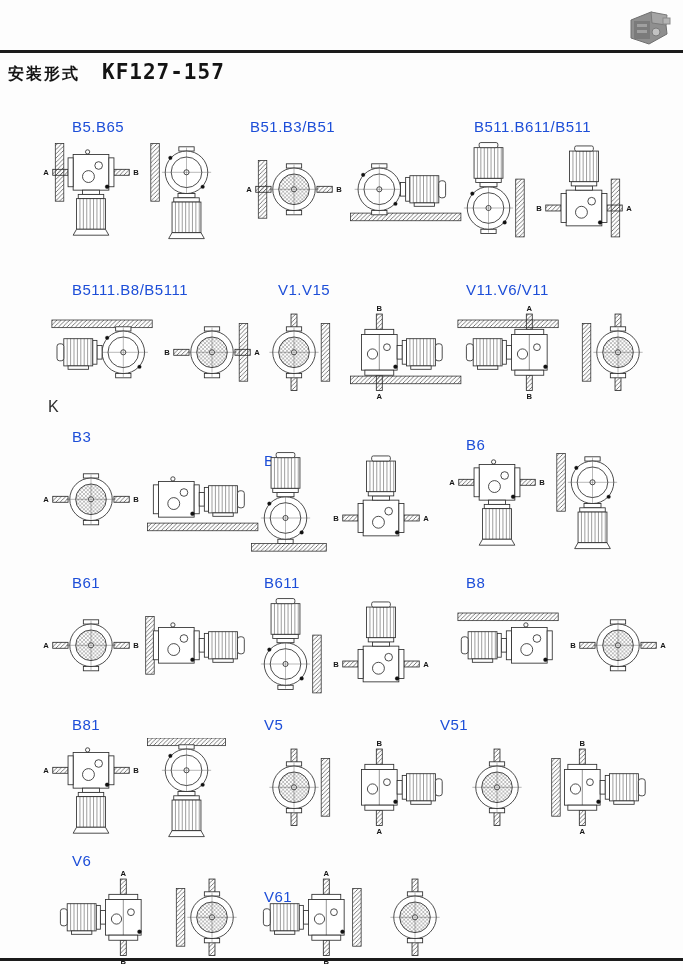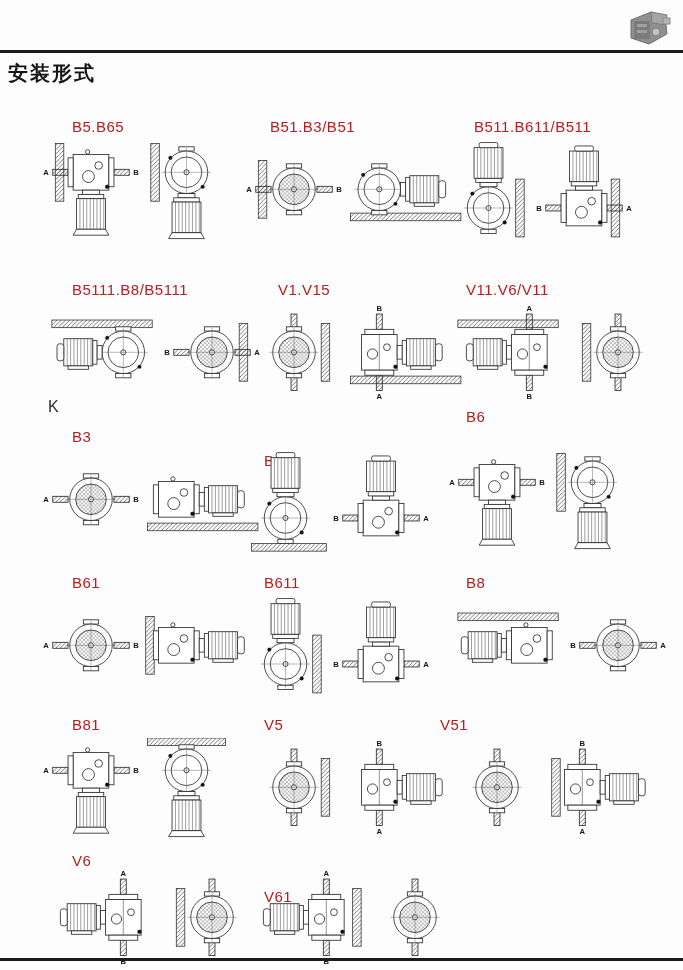--- a/index.html
+++ b/index.html
@@ -2,25 +2,25 @@
 <html><head>
 <meta charset="utf-8">
 <style>
   html,body{margin:0;padding:0;background:#e8e8e8;}
   #page{position:relative;width:683px;height:970px;background:#fdfdfd;overflow:hidden;
         font-family:"Liberation Sans",sans-serif;color:#222;}
   .rule{position:absolute;left:0;width:683px;background:#1b1b1b;}
   #rule-top{top:50px;height:3px;}
   #rule-bottom{top:958px;height:3px;}
   #title{position:absolute;left:8px;top:60px;display:flex;align-items:baseline;gap:22px;}
-  #title .cn{font-size:20px;font-weight:bold;letter-spacing:2px;color:#141414;}
+  #title .cn{font-size:16px;font-weight:bold;letter-spacing:2px;color:#141414;}
   #title .model{font-size:21px;font-weight:bold;font-family:"DejaVu Sans Mono",monospace;
                 letter-spacing:1px;color:#141414;}
   #k-label{position:absolute;left:48px;top:398px;font-size:16px;color:#2e2e2e;}
-  .cell-label{position:absolute;font-size:15px;letter-spacing:.5px;color:#b91c1c;white-space:nowrap;}
+  .cell-label{position:absolute;font-size:15px;letter-spacing:.5px;color:#1d4ed8;white-space:nowrap;}
   .pair{position:absolute;display:flex;gap:2px;align-items:flex-start;}
   #photo{position:absolute;right:12px;top:6px;}
   #cells{position:absolute;left:0;top:0;width:683px;height:970px;}
   svg{display:block;}
 </style>
 </head>
 <body>
 
 <div id="page">
 
@@ -42,20 +42,21 @@
     <rect x="40" y="12" width="7" height="6" fill="#b5b5b5" stroke="#8a8a8a"></rect>
     <circle cx="33" cy="26" r="4" fill="#c2c2c2" stroke="#7a7a7a"></circle>
     <rect x="14" y="18" width="10" height="3" fill="#a0a0a0"></rect>
     <rect x="14" y="24" width="10" height="3" fill="#a0a0a0"></rect>
   </svg>
 
   <div class="rule" id="rule-top"></div>
 
   <div id="title">
     <span class="cn">安装形式</span>
+    <span class="model">KF127-157</span>
   </div>
 
   <div id="k-label">K</div>
 
   <div id="cells">
       <div class="cell-label" style="left: 72px; top: 118px;">B5.B65</div>
       <div class="pair" style="left: 40px; top: 140px;">
         <svg viewBox="0 0 120 120" width="102" height="102">
           <rect x="18" y="4" width="10" height="68" fill="url(#hz)" stroke="#2e2e2e" stroke-width="0.9"></rect>
           <rect x="15" y="34.5" width="18" height="7" fill="url(#hz)" stroke="#2e2e2e" stroke-width="1"></rect>
@@ -100,21 +101,21 @@
           <line x1="41" y1="73" x2="41" y2="109" stroke="#2e2e2e" stroke-width="0.55"></line>
           <line x1="45" y1="73" x2="45" y2="109" stroke="#2e2e2e" stroke-width="0.55"></line>
           <line x1="49" y1="73" x2="49" y2="109" stroke="#2e2e2e" stroke-width="0.55"></line>
           <line x1="53" y1="73" x2="53" y2="109" stroke="#2e2e2e" stroke-width="0.55"></line>
           <line x1="57" y1="73" x2="57" y2="109" stroke="#2e2e2e" stroke-width="0.55"></line>
           <line x1="61" y1="73" x2="61" y2="109" stroke="#2e2e2e" stroke-width="0.55"></line>
           <line x1="65" y1="73" x2="65" y2="109" stroke="#2e2e2e" stroke-width="0.55"></line>
           <path d="M 33 109 L 29 116 L 71 116 L 67 109 Z" fill="#fff" stroke="#2e2e2e" stroke-width="1"></path>
         </svg>
       </div>
-      <div class="cell-label" style="left: 270px; top: 118px;">B51.B3/B51</div>
+      <div class="cell-label" style="left: 250px; top: 118px;">B51.B3/B51</div>
       <div class="pair" style="left: 243px; top: 140px;">
         <svg viewBox="0 0 120 120" width="102" height="102">
           <rect x="18" y="24" width="10" height="68" fill="url(#hz)" stroke="#2e2e2e" stroke-width="0.9"></rect>
           <rect x="15" y="54.5" width="18" height="7" fill="url(#hz)" stroke="#2e2e2e" stroke-width="1"></rect>
           <rect x="87" y="54.5" width="18" height="7" fill="url(#hz)" stroke="#2e2e2e" stroke-width="1"></rect>
           <rect x="51" y="28" width="18" height="5" fill="#fff" stroke="#2e2e2e" stroke-width="1"></rect>
           <rect x="51" y="83" width="18" height="5" fill="#fff" stroke="#2e2e2e" stroke-width="1"></rect>
           <circle cx="60" cy="58" r="25" fill="#fff" stroke="#2e2e2e" stroke-width="1"></circle>
           <circle cx="60" cy="58" r="18" fill="url(#xh)" stroke="#2e2e2e" stroke-width="1"></circle>
           <circle cx="60" cy="58" r="3" fill="#fff" stroke="#2e2e2e" stroke-width="1"></circle>
@@ -412,21 +413,21 @@
           <line x1="59" y1="13" x2="59" y2="49" stroke="#2e2e2e" stroke-width="0.55"></line>
           <line x1="63" y1="13" x2="63" y2="49" stroke="#2e2e2e" stroke-width="0.55"></line>
           <line x1="67" y1="13" x2="67" y2="49" stroke="#2e2e2e" stroke-width="0.55"></line>
           <line x1="71" y1="13" x2="71" y2="49" stroke="#2e2e2e" stroke-width="0.55"></line>
           <line x1="75" y1="13" x2="75" y2="49" stroke="#2e2e2e" stroke-width="0.55"></line>
           <rect x="49" y="7" width="22" height="6" rx="2" fill="#fff" stroke="#2e2e2e" stroke-width="1"></rect>
           <text x="7" y="83" text-anchor="middle" font-family="&quot;Liberation Sans&quot;,sans-serif" font-size="9" font-weight="bold" fill="#151515">B</text>
           <text x="113" y="83" text-anchor="middle" font-family="&quot;Liberation Sans&quot;,sans-serif" font-size="9" font-weight="bold" fill="#151515">A</text>
         </svg>
       </div>
-      <div class="cell-label" style="left: 466px; top: 408px;">B6</div>
+      <div class="cell-label" style="left: 466px; top: 436px;">B6</div>
       <div class="pair" style="left: 446px; top: 450px;">
         <svg viewBox="0 0 120 120" width="102" height="102">
           <rect x="15" y="34.5" width="18" height="7" fill="url(#hz)" stroke="#2e2e2e" stroke-width="1"></rect>
           <rect x="87" y="34.5" width="18" height="7" fill="url(#hz)" stroke="#2e2e2e" stroke-width="1"></rect>
           <rect x="39" y="17" width="42" height="42" fill="#fff" stroke="#2e2e2e" stroke-width="1"></rect>
           <rect x="33" y="21" width="6" height="34" fill="#fff" stroke="#2e2e2e" stroke-width="1"></rect>
           <rect x="81" y="21" width="6" height="34" fill="#fff" stroke="#2e2e2e" stroke-width="1"></rect>
           <circle cx="57" cy="43" r="7" fill="#fff" stroke="#2e2e2e" stroke-width="1"></circle>
           <circle cx="69" cy="30" r="4.5" fill="#fff" stroke="#2e2e2e" stroke-width="1"></circle>
           <circle cx="56" cy="14" r="2.5" fill="#fff" stroke="#2e2e2e" stroke-width="1"></circle>

